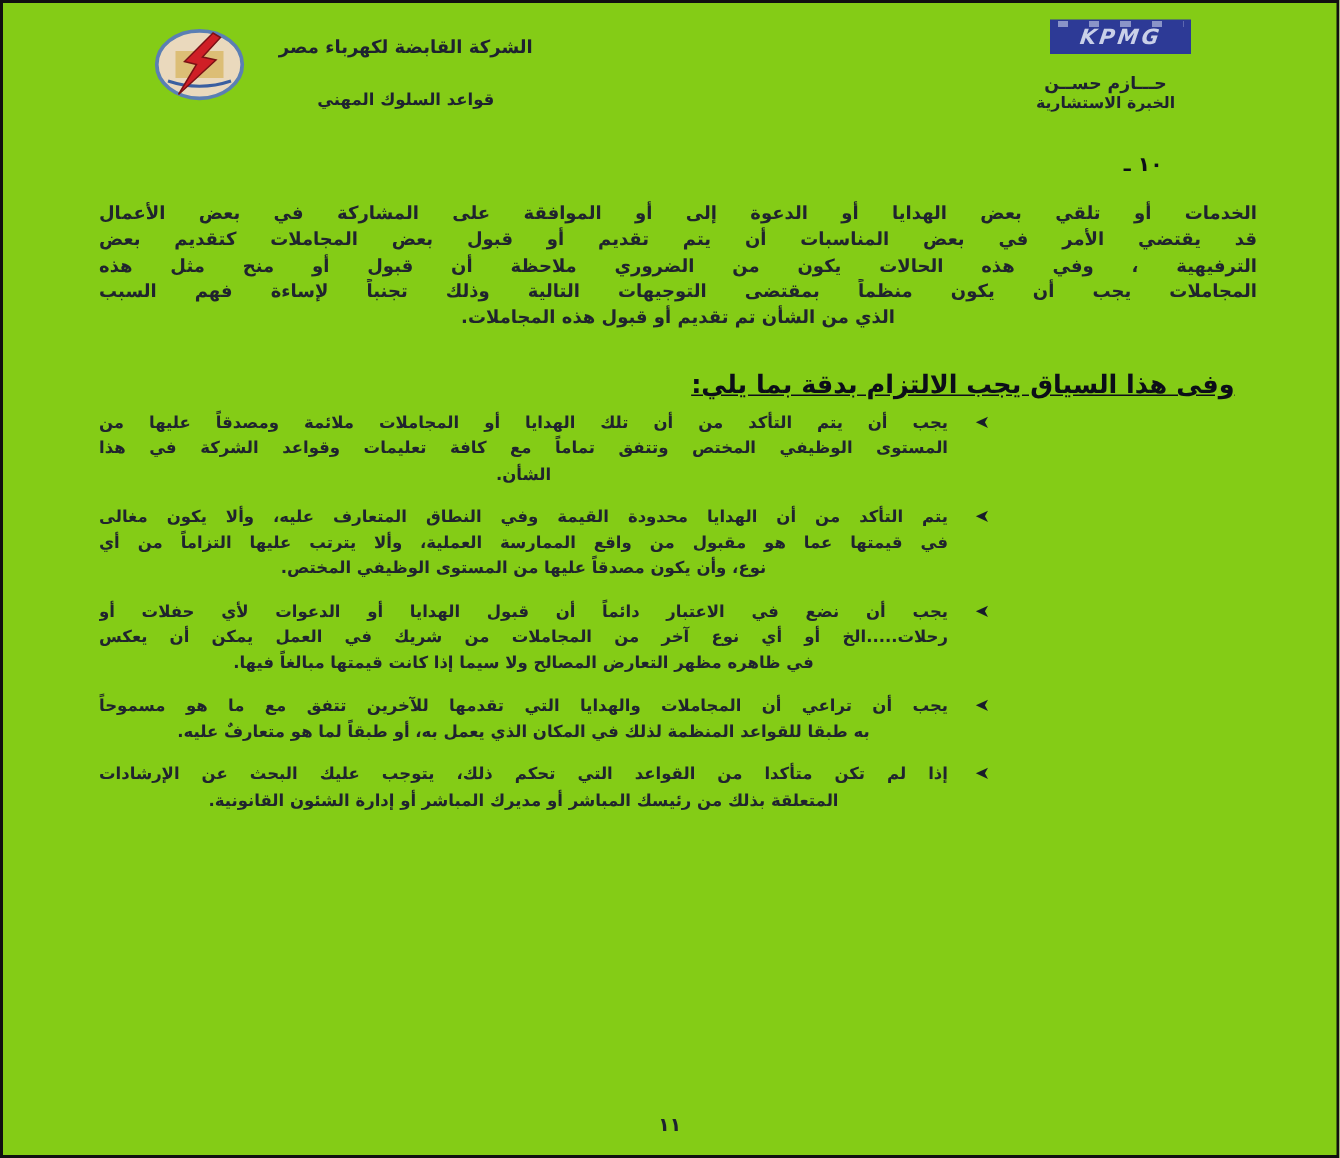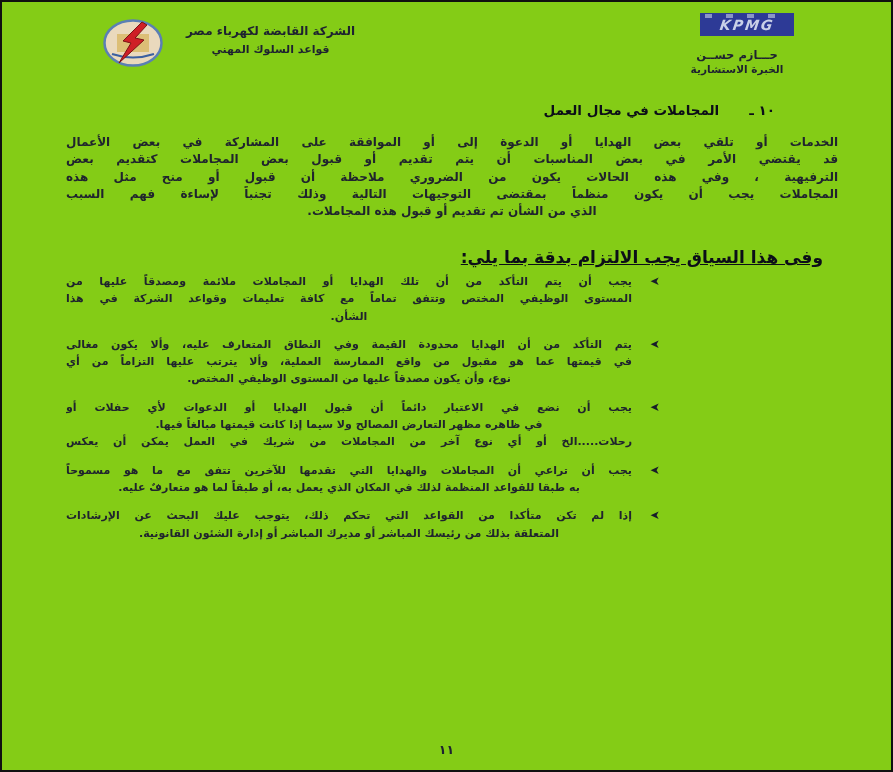--- a/index.html
+++ b/index.html
@@ -10,21 +10,21 @@
     background:#84cc16;
     font-family:"DejaVu Sans", sans-serif;
     color:#20242e;
     overflow:hidden;
   }
   
   .hdr-left{position:absolute;left:100px;top:14px;display:flex;flex-direction:row;align-items:flex-start;}
   .hdr-left-logo{width:62px;height:50px;margin-top:2px;}
   .hdr-left-text{direction:rtl;text-align:center;margin-left:14px;width:185px;margin-top:8px;}
   .org-name{font-size:12px;font-weight:bold;color:#1e2230;white-space:nowrap;}
-  .org-sub{font-size:11px;font-weight:bold;color:#1e2230;margin-top:5px;white-space:nowrap;}
+  .org-sub{font-size:11px;font-weight:bold;color:#1e2230;margin-top:22px;white-space:nowrap;}
   .hdr-right{position:absolute;right:98px;top:12px;text-align:right;}
   .kpmg-logo{
     position:relative;width:92px;height:21px;background:#2d3a96;
     margin-left:auto;display:flex;align-items:center;justify-content:center;
     box-shadow:0 0 0 1px #2d3a96;
   }
   .kpmg-notches{position:absolute;top:0;left:4px;right:4px;height:4px;
     background:repeating-linear-gradient(90deg,#8a94c8 0 7px,#2d3a96 7px 21px);}
   .kpmg-word{font-size:14px;font-weight:bold;font-style:italic;color:#c9d0e8;
     letter-spacing:2px;transform:skewX(-8deg);line-height:1;}
@@ -87,21 +87,20 @@
       <span class="kpmg-word">KPMG</span>
     </div>
     <div class="advisor">
       <div class="advisor-name">حـــازم حســن</div>
       <div class="advisor-title">الخبرة الاستشارية</div>
     </div>
   </div>
 
   <div class="section-heading">
     <span>١٠ ـ</span>
-    <span>المجاملات في مجال العمل</span>
   </div>
 
   <div class="intro">
       <div class="jline">الخدمات أو تلقي بعض الهدايا أو الدعوة إلى أو الموافقة على المشاركة في بعض الأعمال</div>
       <div class="jline">قد يقتضي الأمر في بعض المناسبات أن يتم تقديم أو قبول بعض المجاملات كتقديم بعض</div>
       <div class="jline">الترفيهية ، وفي هذه الحالات يكون من الضروري ملاحظة أن قبول أو منح مثل هذه</div>
       <div class="jline">المجاملات يجب أن يكون منظماً بمقتضى التوجيهات التالية وذلك تجنباً لإساءة فهم السبب</div>
       <div class="jline jlast">الذي من الشأن تم تقديم أو قبول هذه المجاملات.</div>
     </div>
 
@@ -121,22 +120,22 @@
         <div class="bullet-text">
           <div class="jline">يتم التأكد من أن الهدايا محدودة القيمة وفي النطاق المتعارف عليه، وألا يكون مغالى</div>
           <div class="jline">في قيمتها عما هو مقبول من واقع الممارسة العملية، وألا يترتب عليها التزاماً من أي</div>
           <div class="jline jlast">نوع، وأن يكون مصدقاً عليها من المستوى الوظيفي المختص.</div>
         </div>
       </div>
       <div class="bullet">
         <span class="bullet-marker">➤</span>
         <div class="bullet-text">
           <div class="jline">يجب أن نضع في الاعتبار دائماً أن قبول الهدايا أو الدعوات لأي حفلات أو</div>
+          <div class="jline">رحلات.....الخ أو أي نوع آخر من المجاملات من شريك في العمل يمكن أن يعكس</div>
           <div class="jline jlast">في ظاهره مظهر التعارض المصالح ولا سيما إذا كانت قيمتها مبالغاً فيها.</div>
-          <div class="jline">رحلات.....الخ أو أي نوع آخر من المجاملات من شريك في العمل يمكن أن يعكس</div>
         </div>
       </div>
       <div class="bullet">
         <span class="bullet-marker">➤</span>
         <div class="bullet-text">
           <div class="jline">يجب أن تراعي أن المجاملات والهدايا التي تقدمها للآخرين تتفق مع ما هو مسموحاً</div>
           <div class="jline jlast">به طبقا للقواعد المنظمة لذلك في المكان الذي يعمل به، أو طبقاً لما هو متعارفٌ عليه.</div>
         </div>
       </div>
       <div class="bullet">

